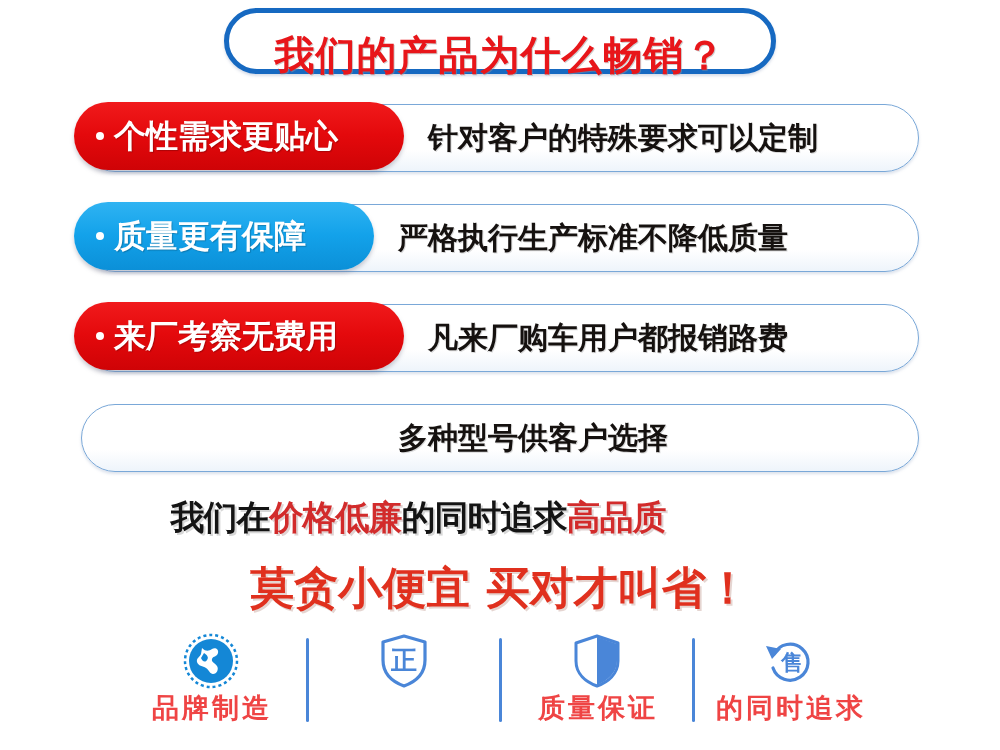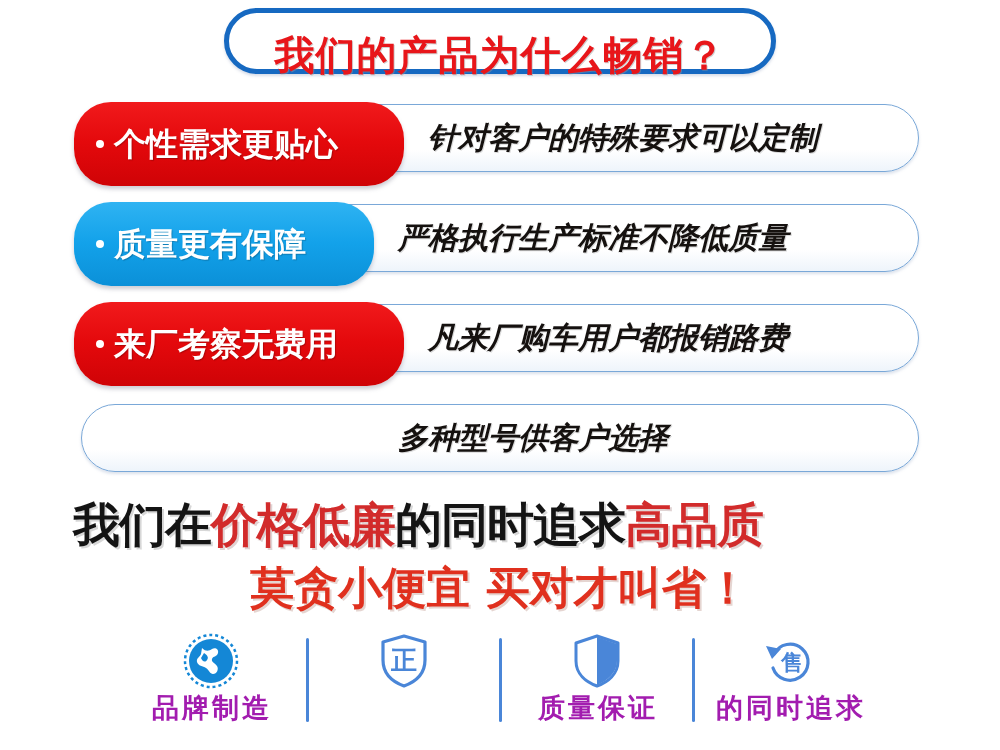--- a/index.html
+++ b/index.html
@@ -64,21 +64,21 @@
     background: linear-gradient(to bottom, #ffffff 0%, #ffffff 68%, #eef4fb 100%);
     box-shadow: 0 2px 3px rgba(130,150,185,0.28);
     display: flex;
     align-items: center;
   }
   .pill {
     position: absolute;
     left: -8px;
     top: -3px;
     box-sizing: border-box;
-    height: 84px;
+    height: 68px;
     border-radius: 37px;
     display: flex;
     align-items: center;
     padding: 0 24px 0 22px;
     box-shadow: 0 3px 4px rgba(110,110,130,0.35);
   }
   .pill.red {
     background: linear-gradient(to bottom, #f11a1c 0%, #e4090c 48%, #cf0306 100%);
     width: 330px;
   }
@@ -105,32 +105,31 @@
     font-family: "DejaVu Sans", "Liberation Sans", sans-serif;
   }
   .row-desc {
     color: #15110f;
     font-size: 30px;
     font-weight: bold;
     line-height: 1;
     white-space: nowrap;
     text-shadow: 1px 1px 0 rgba(150,150,150,0.35);
     font-family: "DejaVu Sans", "Liberation Sans", sans-serif;
-    font-style: italic;
   }
   .row.red-row .row-desc { margin-left: 346px; }
   .row.blue-row .row-desc { margin-left: 316px; }
 
   
   .slogan1 {
     position: absolute;
     left: 0; top: 500px;
     width: 836px;
     text-align: center;
-    font-size: 47px;
+    font-size: 34px;
     font-weight: bold;
     line-height: 1.05;
     white-space: nowrap;
     letter-spacing: -1px;
     font-family: "DejaVu Sans", "Liberation Sans", sans-serif;
   }
   .slogan1 .blk { color: #141414; text-shadow: 2px 2px 0 rgba(160,160,160,0.42); }
   .slogan1 .red { color: #d22b2b; text-shadow: 2px 2px 0 rgba(180,150,150,0.42); }
   .slogan2 {
     position: absolute;
@@ -166,21 +165,21 @@
   .badge-icon {
     height: 62px;
     display: flex;
     align-items: center;
     justify-content: center;
   }
   .badge-label {
     margin-top: 2px;
     font-size: 27px;
     font-weight: bold;
-    color: #a21caf;
+    color: #ef4444;
     letter-spacing: 3px;
     text-indent: 3px;
     line-height: 1;
     white-space: nowrap;
     font-family: "DejaVu Sans", "Liberation Sans", sans-serif;
   }
   .divider {
     width: 3px;
     height: 84px;
     margin-top: 8px;

